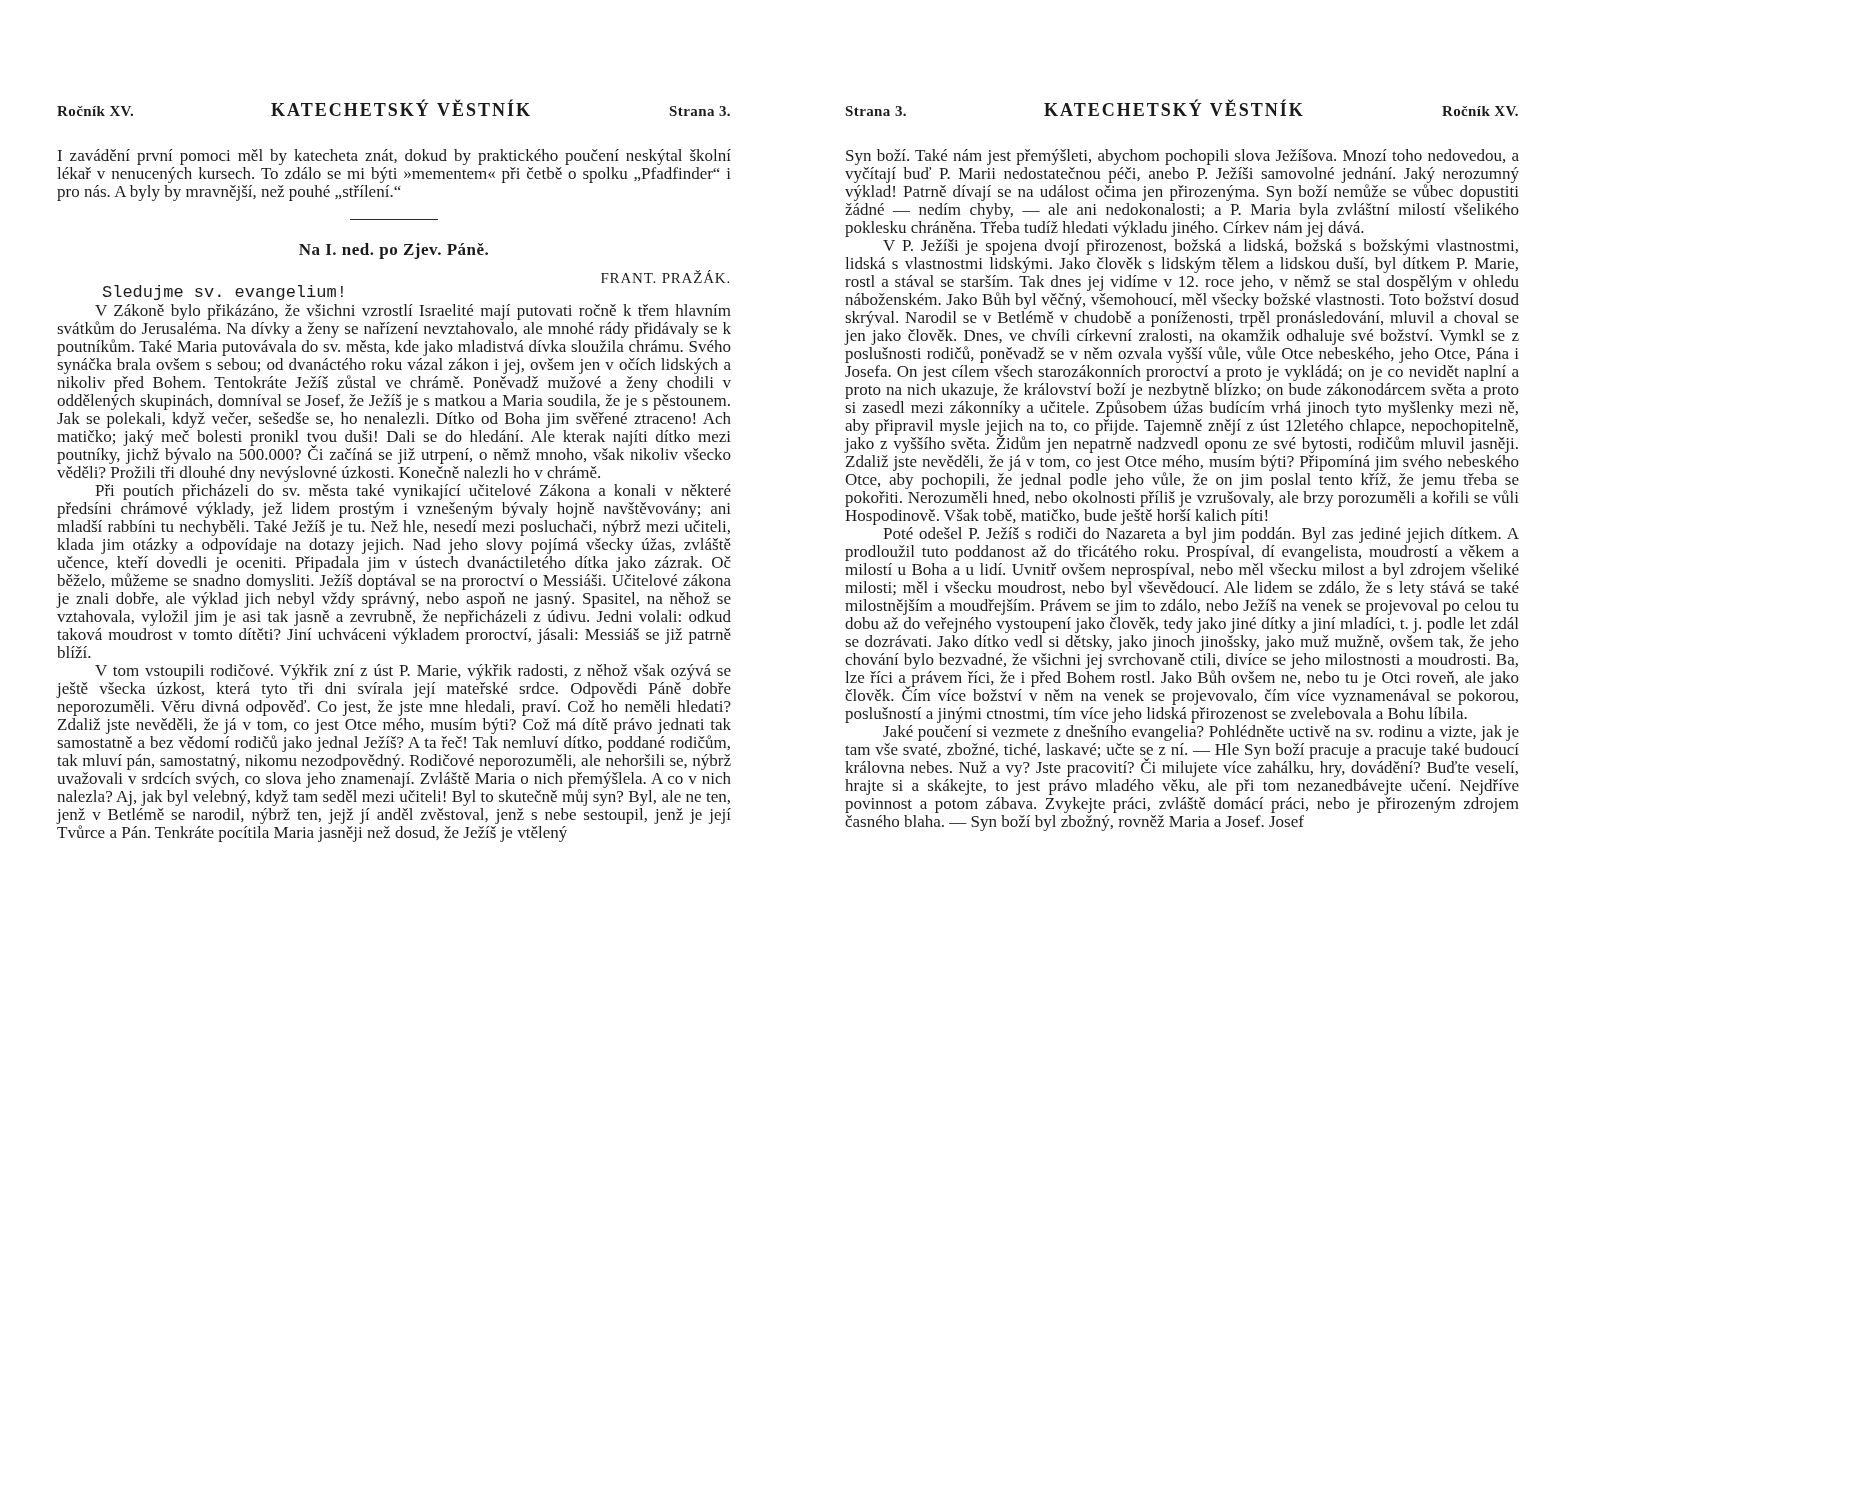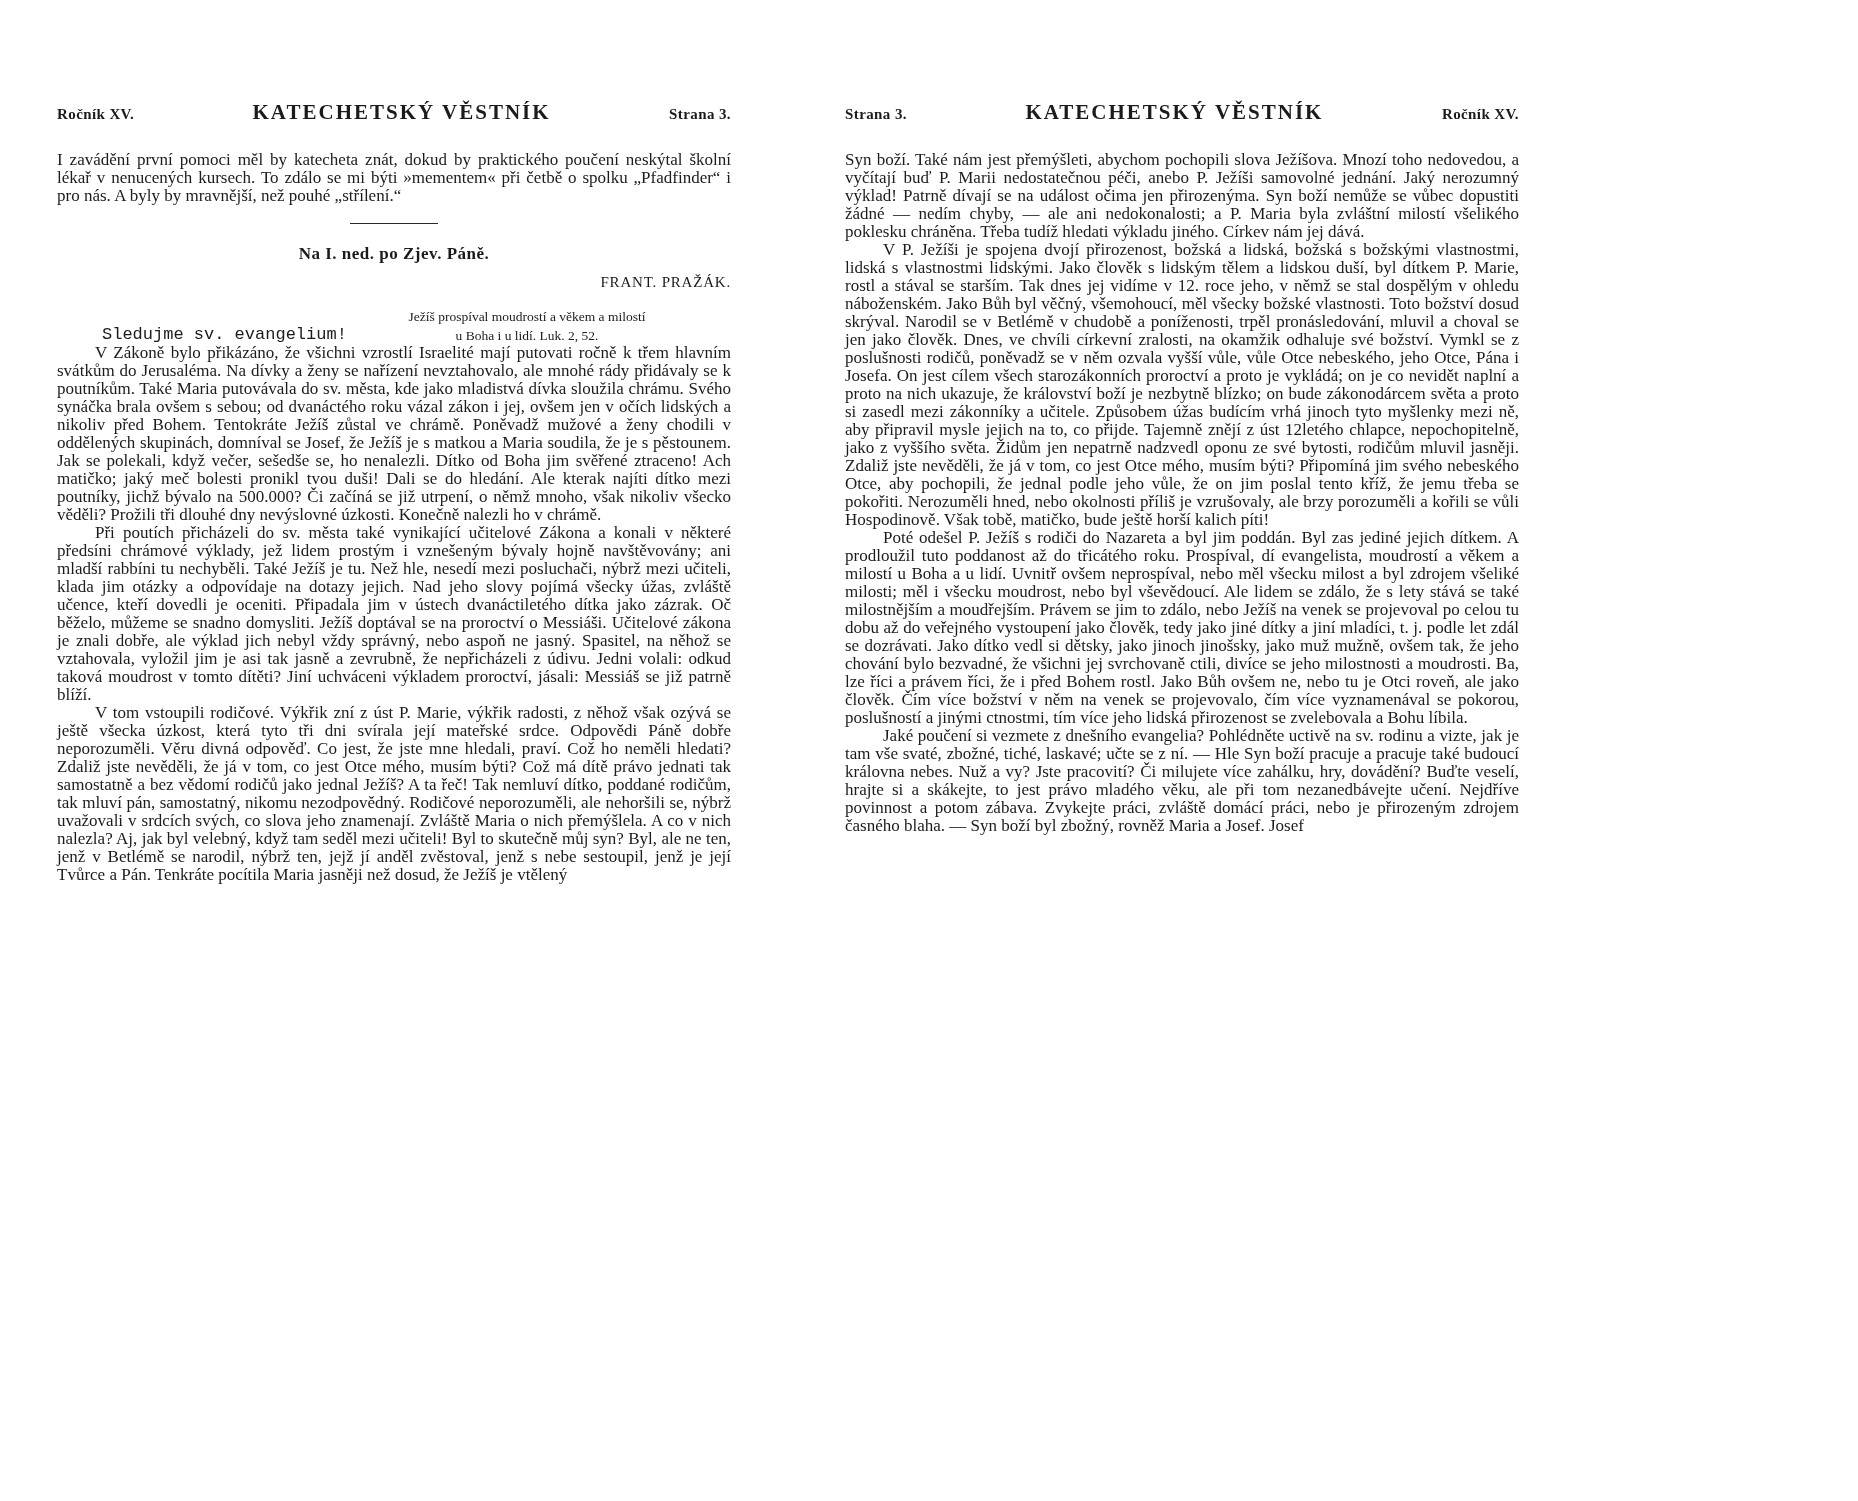--- a/index.html
+++ b/index.html
@@ -21,21 +21,21 @@
   .page-right { left: 845px; }
 
   .page-header {
     display: flex;
     justify-content: space-between;
     align-items: baseline;
     font-size: 15px;
     margin-bottom: 26px;
   }
   .hdr-edge   { font-weight: 700; letter-spacing: 0.4px; }
-  .hdr-title  { font-weight: 700; letter-spacing: 2px; font-size: 21px; }
+  .hdr-title  { font-weight: 700; letter-spacing: 2px; font-size: 18px; }
 
   .body-text p {
     margin: 0;
     font-size: 17px;
     line-height: 18px;
     text-align: justify;
   }
   .body-text p.indent { text-indent: 38px; }
 
   .divider {
@@ -84,24 +84,20 @@
     </div>
 
     <div class="body-text">
       <p>I zavádění první pomoci měl by katecheta znát, dokud by praktického poučení neskýtal školní lékař v nenucených kursech. To zdálo se mi býti »mementem« při četbě o spolku „Pfadfinder“ i pro nás. A byly by mravnější, než pouhé „střílení.“</p>
 
       <hr class="divider">
 
       <div class="article-title">Na I. ned. po Zjev. Páně.</div>
       <div class="article-author">FRANT. PRAŽÁK.</div>
 
-      <div class="epigraph">
-        <div>Ježíš prospíval moudrostí a věkem a milostí</div>
-        <div>u Boha i u lidí. Luk. 2, 52.</div>
-      </div>
 
       <p class="lead-line">Sledujme sv. evangelium!</p>
 
       <p class="indent">V Zákoně bylo přikázáno, že všichni vzrostlí Israelité mají putovati ročně k třem hlavním svátkům do Jerusaléma. Na dívky a ženy se nařízení nevztahovalo, ale mnohé rády přidávaly se k poutníkům. Také Maria putovávala do sv. města, kde jako mladistvá dívka sloužila chrámu. Svého synáčka brala ovšem s sebou; od dvanáctého roku vázal zákon i jej, ovšem jen v očích lidských a nikoliv před Bohem. Tentokráte Ježíš zůstal ve chrámě. Poněvadž mužové a ženy chodili v oddělených skupinách, domníval se Josef, že Ježíš je s matkou a Maria soudila, že je s pěstounem. Jak se polekali, když večer, sešedše se, ho nenalezli. Dítko od Boha jim svěřené ztraceno! Ach matičko; jaký meč bolesti pronikl tvou duši! Dali se do hledání. Ale kterak najíti dítko mezi poutníky, jichž bývalo na 500.000? Či začíná se již utrpení, o němž mnoho, však nikoliv všecko věděli? Prožili tři dlouhé dny nevýslovné úzkosti. Konečně nalezli ho v chrámě.</p>
       <p class="indent">Při poutích přicházeli do sv. města také vynikající učitelové Zákona a konali v některé předsíni chrámové výklady, jež lidem prostým i vznešeným bývaly hojně navštěvovány; ani mladší rabbíni tu nechyběli. Také Ježíš je tu. Než hle, nesedí mezi posluchači, nýbrž mezi učiteli, klada jim otázky a odpovídaje na dotazy jejich. Nad jeho slovy pojímá všecky úžas, zvláště učence, kteří dovedli je oceniti. Připadala jim v ústech dvanáctiletého dítka jako zázrak. Oč běželo, můžeme se snadno domysliti. Ježíš doptával se na proroctví o Messiáši. Učitelové zákona je znali dobře, ale výklad jich nebyl vždy správný, nebo aspoň ne jasný. Spasitel, na něhož se vztahovala, vyložil jim je asi tak jasně a zevrubně, že nepřicházeli z údivu. Jedni volali: odkud taková moudrost v tomto dítěti? Jiní uchváceni výkladem proroctví, jásali: Messiáš se již patrně blíží.</p>
       <p class="indent">V tom vstoupili rodičové. Výkřik zní z úst P. Marie, výkřik radosti, z něhož však ozývá se ještě všecka úzkost, která tyto tři dni svírala její mateřské srdce. Odpovědi Páně dobře neporozuměli. Věru divná odpověď. Co jest, že jste mne hledali, praví. Což ho neměli hledati? Zdaliž jste nevěděli, že já v tom, co jest Otce mého, musím býti? Což má dítě právo jednati tak samostatně a bez vědomí rodičů jako jednal Ježíš? A ta řeč! Tak nemluví dítko, poddané rodičům, tak mluví pán, samostatný, nikomu nezodpovědný. Rodičové neporozuměli, ale nehoršili se, nýbrž uvažovali v srdcích svých, co slova jeho znamenají. Zvláště Maria o nich přemýšlela. A co v nich nalezla? Aj, jak byl velebný, když tam seděl mezi učiteli! Byl to skutečně můj syn? Byl, ale ne ten, jenž v Betlémě se narodil, nýbrž ten, jejž jí anděl zvěstoval, jenž s nebe sestoupil, jenž je její Tvůrce a Pán. Tenkráte pocítila Maria jasněji než dosud, že Ježíš je vtělený</p>
     </div>
   </div>
 
   <div class="page page-right">

